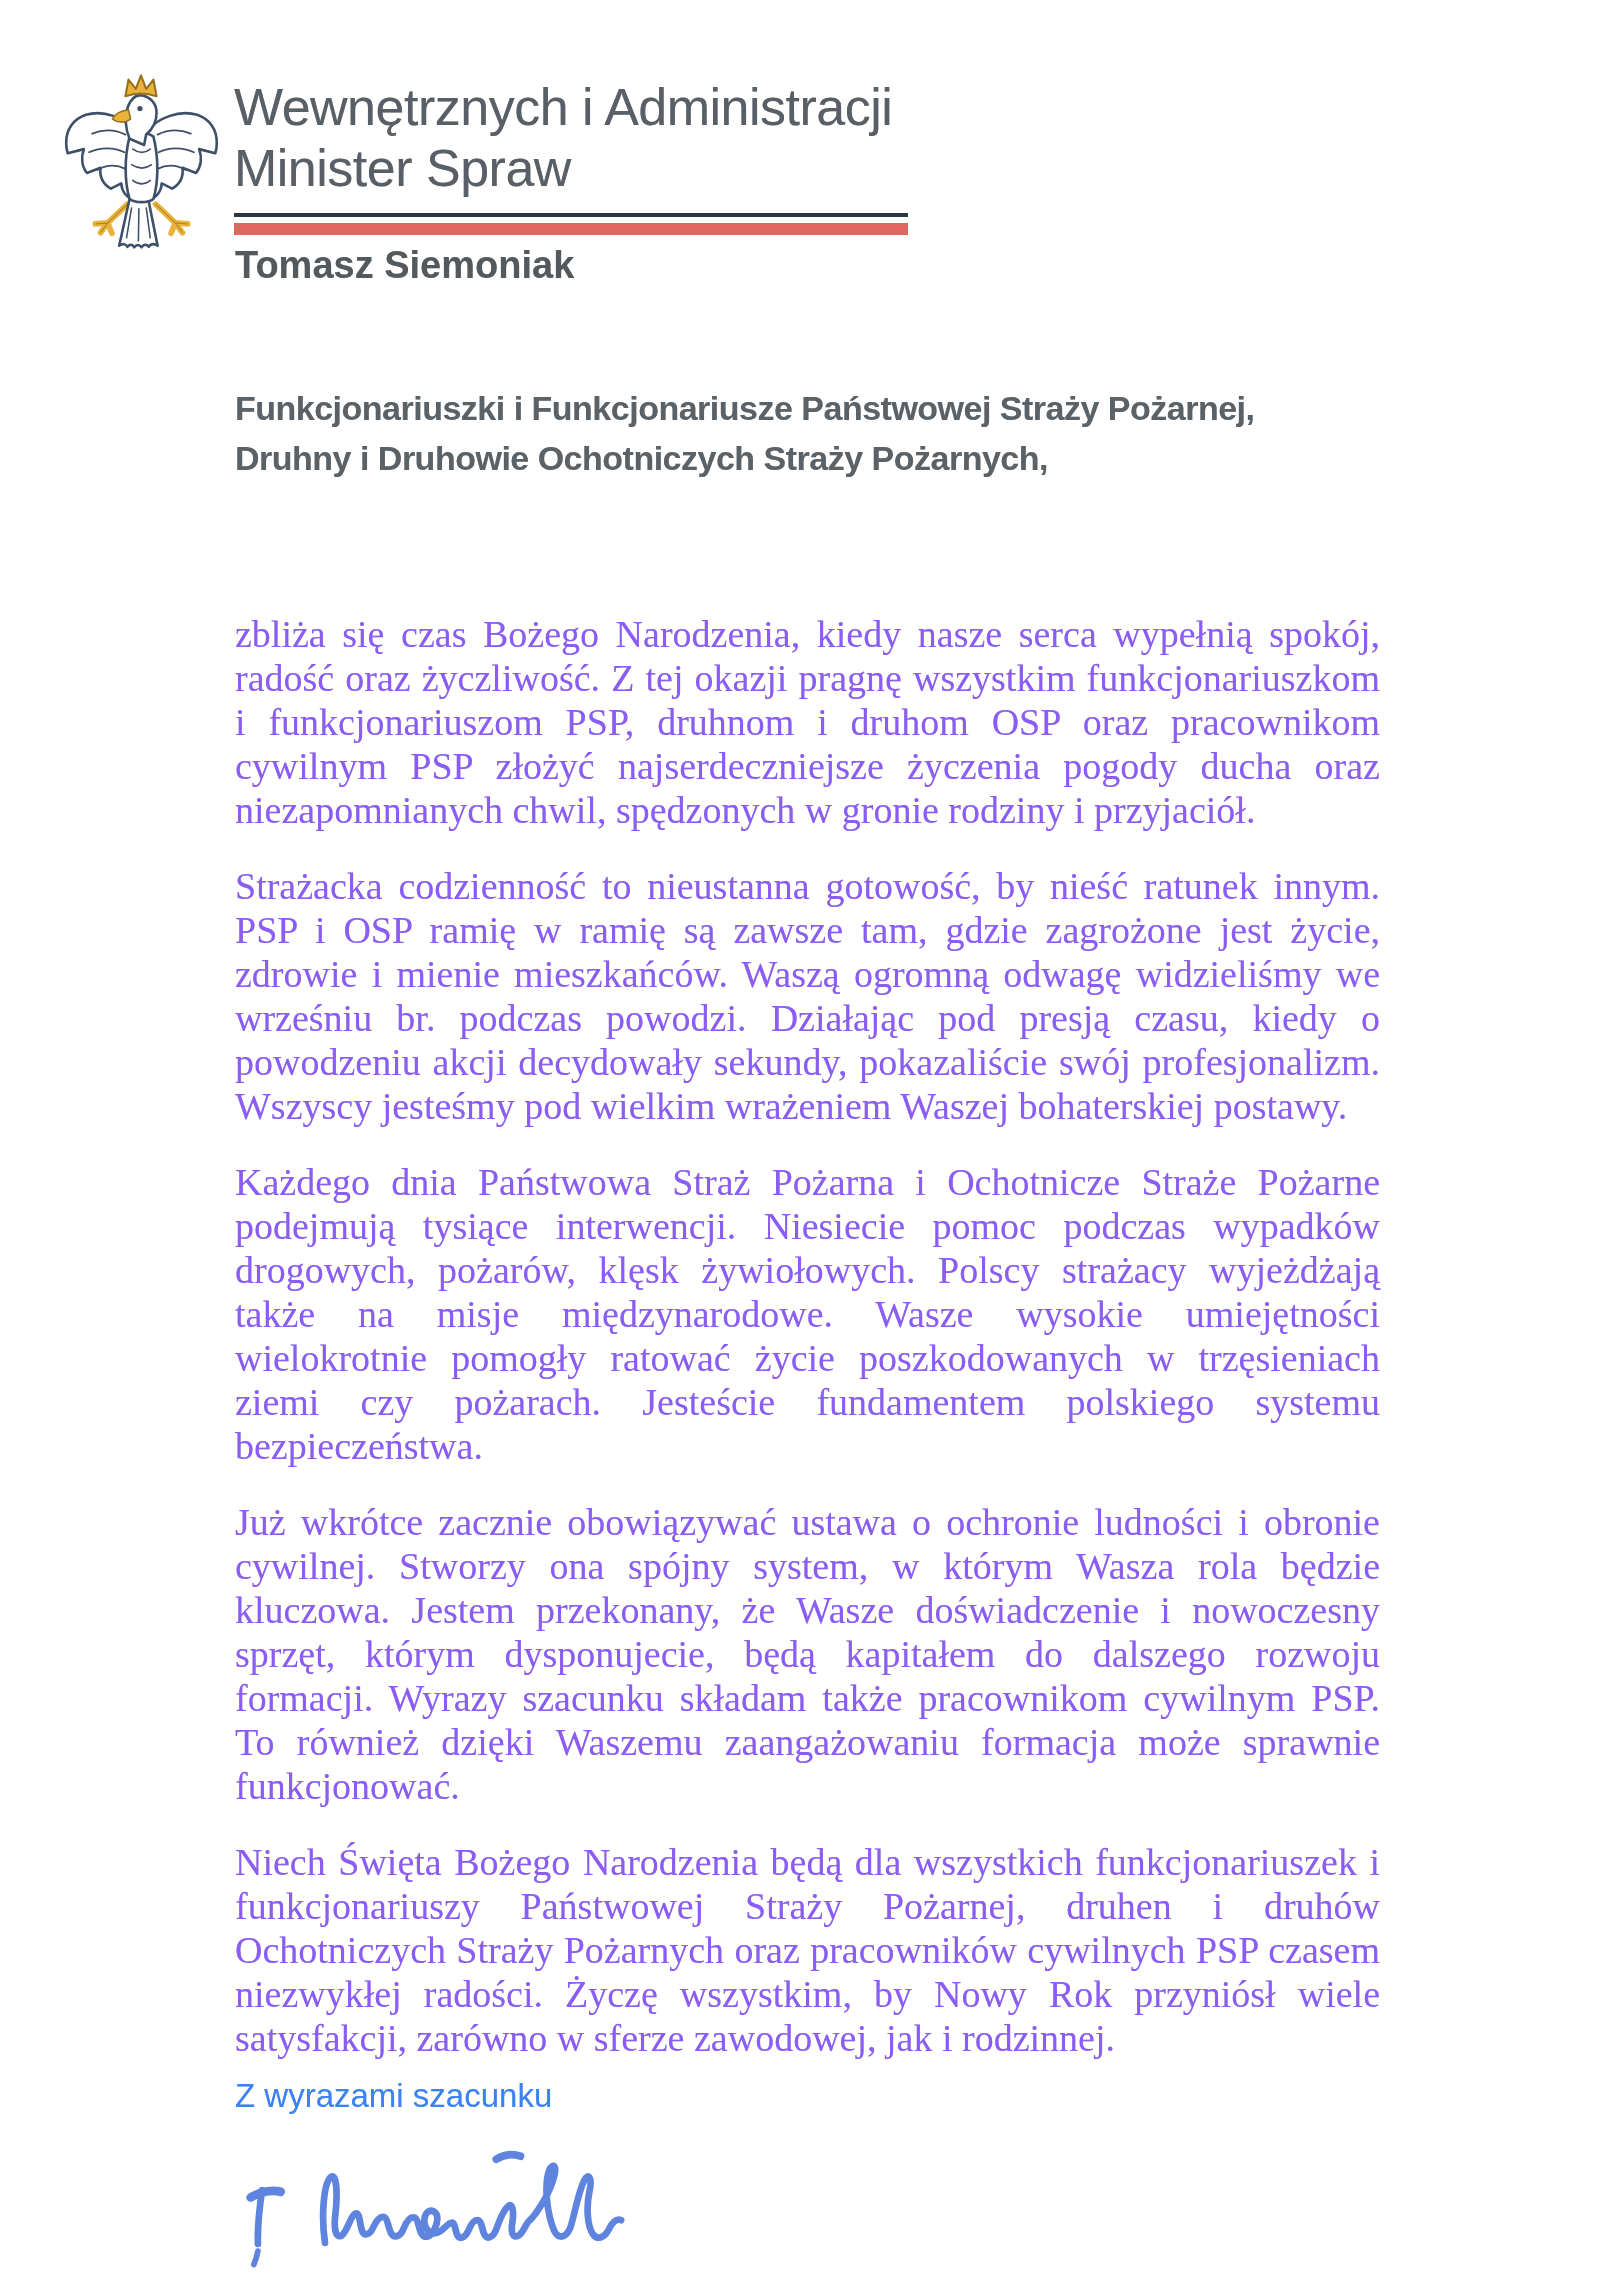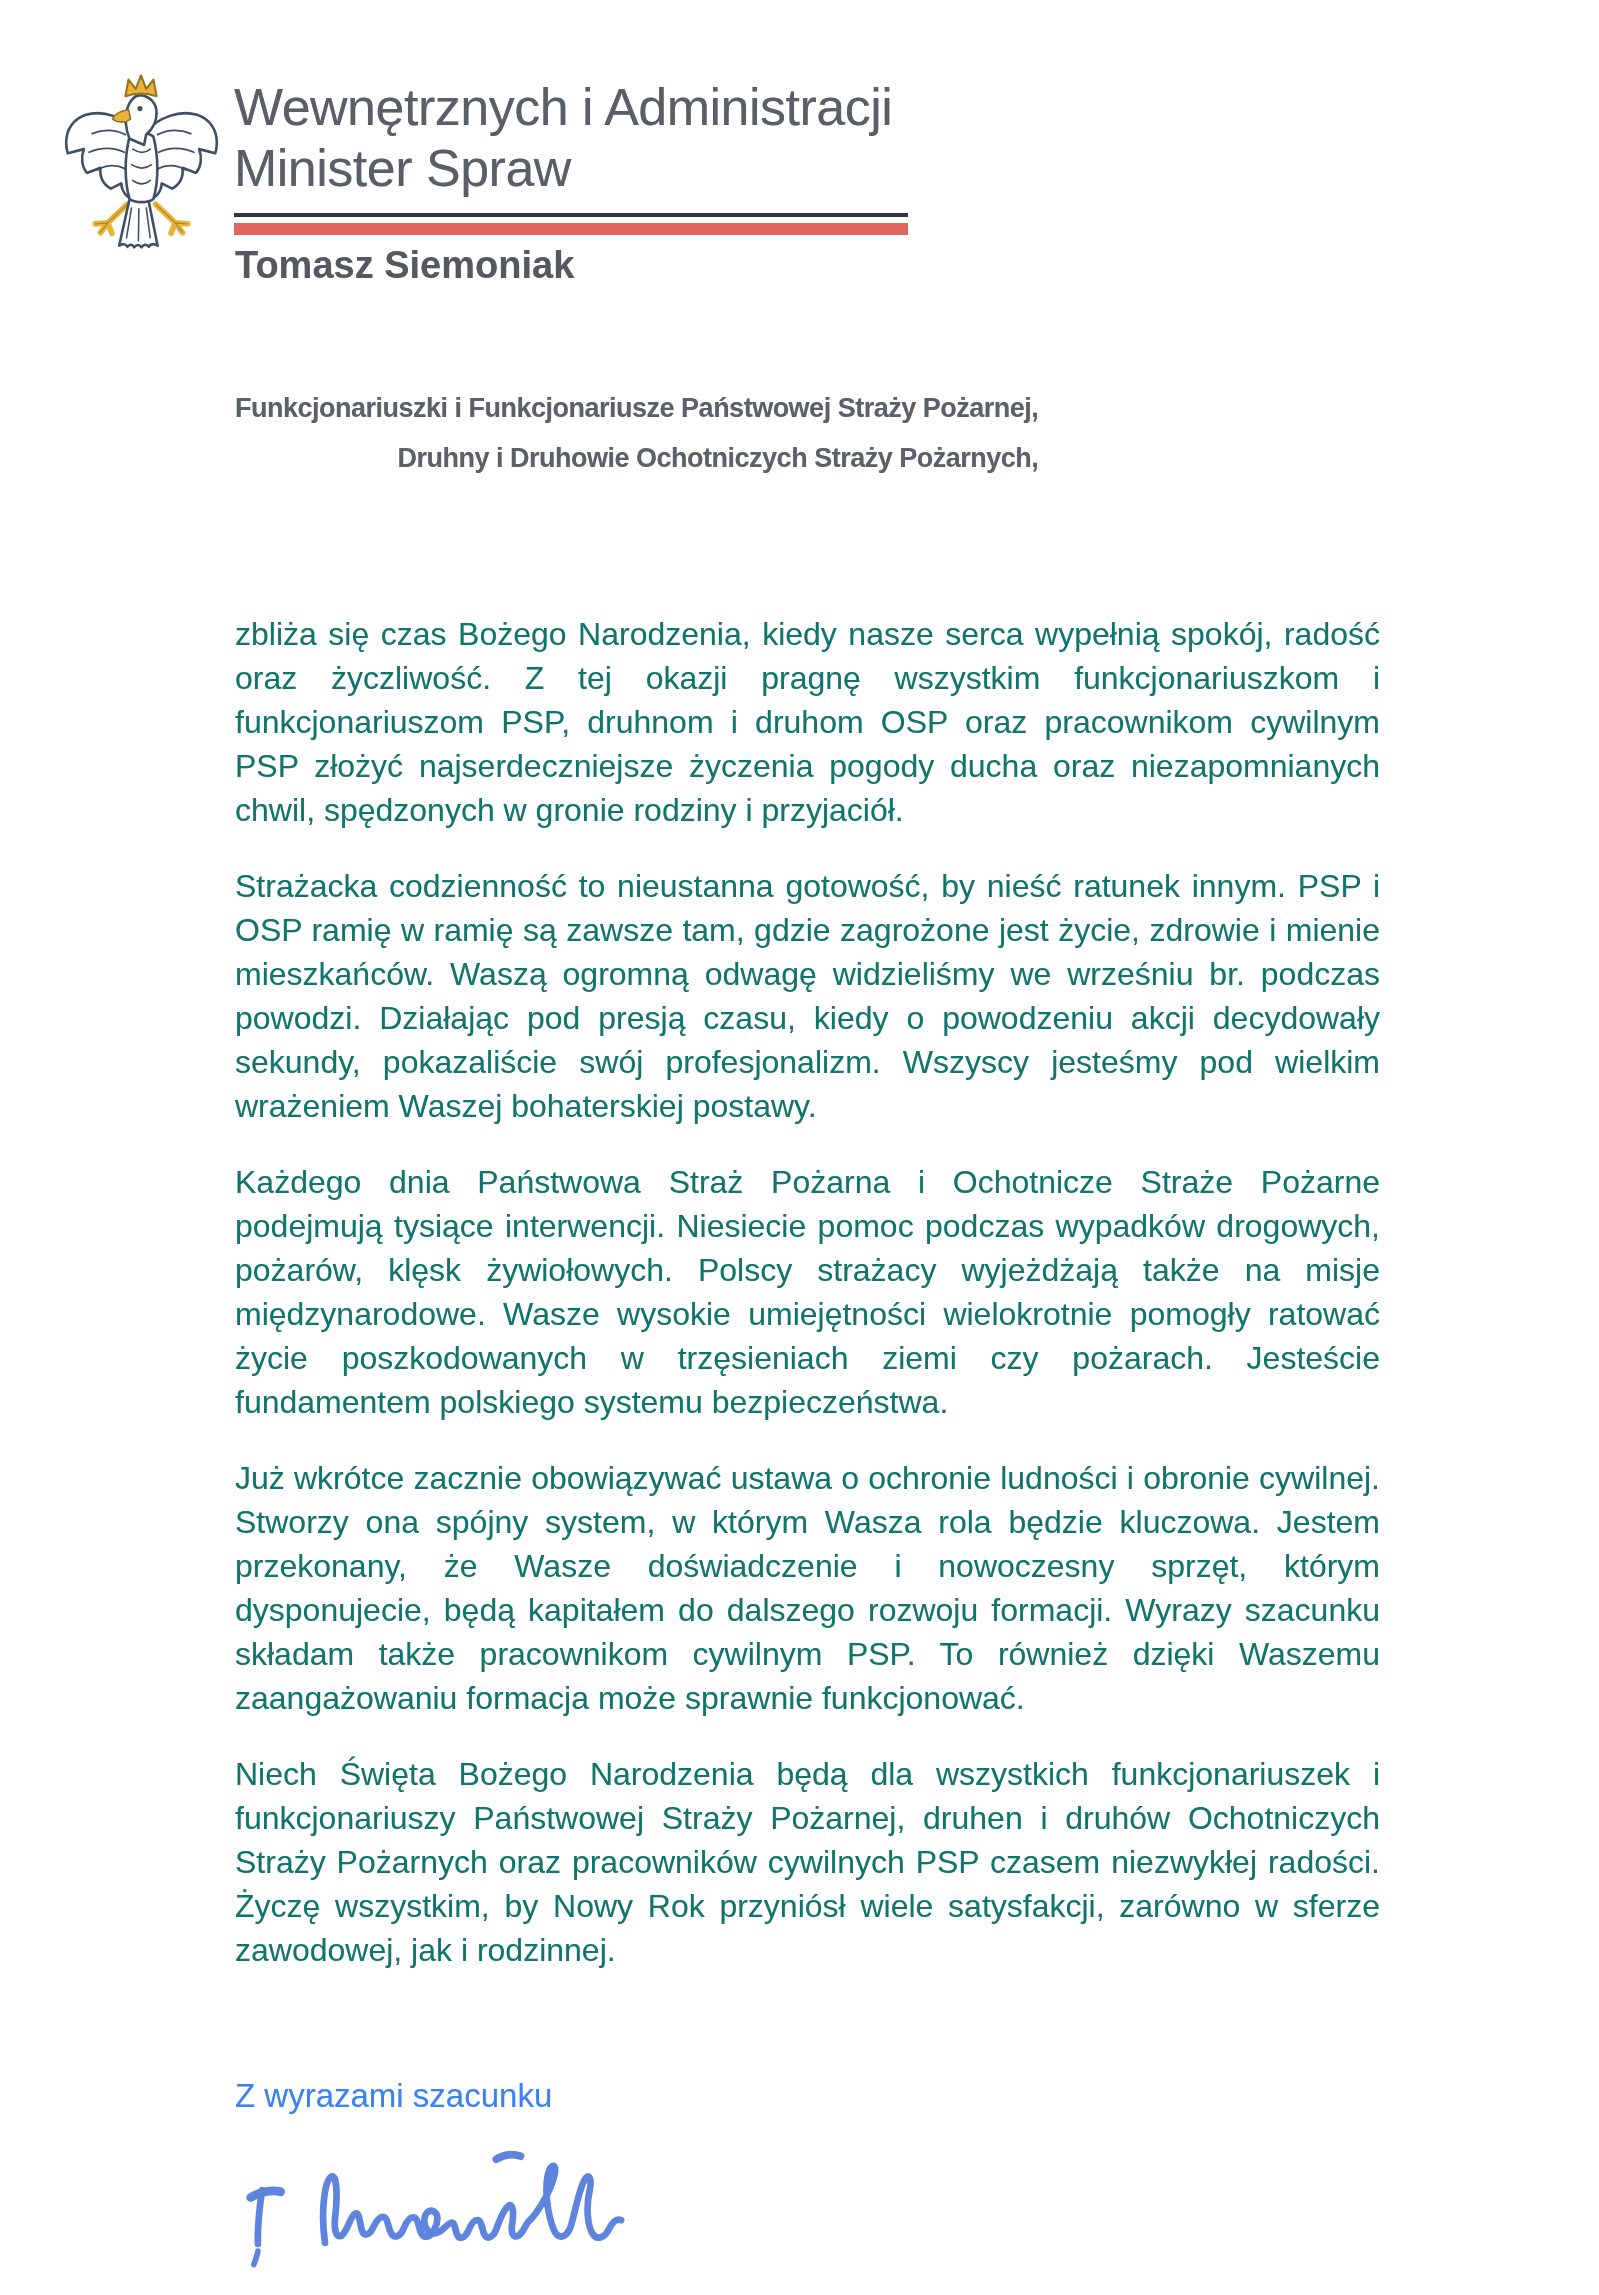--- a/index.html
+++ b/index.html
@@ -33,31 +33,31 @@
   }
   .sender{
     position:absolute;left:235px;top:242px;
     font-size:38px;line-height:46px;font-weight:700;
     color:#54595e;text-shadow:0 0 0.5px rgba(84,89,94,.4);
     white-space:nowrap;
   }
   
   .salutation{
     position:absolute;left:235px;top:383px;
-    font-size:27px;line-height:50px;font-weight:700;
+    font-size:34px;line-height:50px;font-weight:700;
     color:#5a6167;letter-spacing:-0.5px;
     text-shadow:0 0 0.5px rgba(90,97,103,.35);
     white-space:nowrap;
-    text-align:right;
   }
   .body-text{
     position:absolute;left:235px;top:612px;width:1145px;
-    font-size:32px;line-height:44px;font-weight:400;
-    color:#0f766e;text-align:justify;
+    font-size:38px;line-height:44px;font-weight:400;
+    color:#8b5cf6;text-align:justify;
     text-shadow:0 0 0.5px rgba(96,103,109,.35);
+    font-family:Liberation Serif, serif;
   }
   .body-text p{margin:0 0 32px 0;}
   .closing{
     position:absolute;left:235px;top:2074px;
     font-size:33px;line-height:44px;
     color:#3b82f6;text-shadow:0 0 0.5px rgba(96,103,109,.35);
     white-space:nowrap;
   }
   .signature{
     position:absolute;left:228px;top:2121px;width:454px;height:155px;

